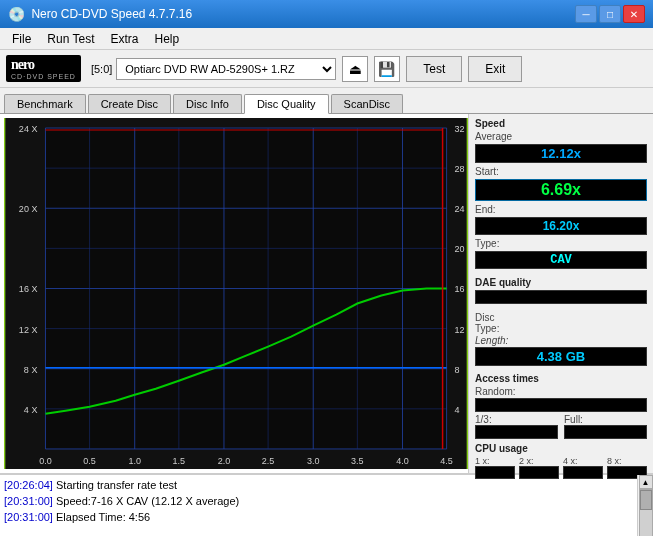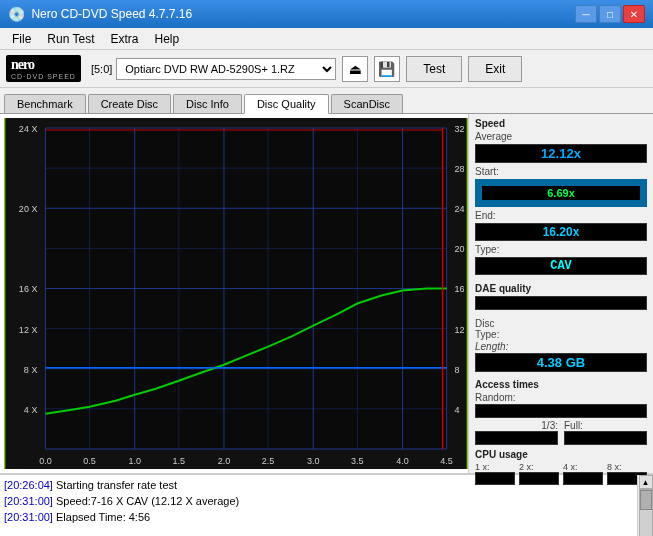--- a/index.html
+++ b/index.html
@@ -343,21 +343,21 @@
   <div class="right-panel">
 
     <div>
       <div class="section-header">Speed</div>
       <div style="font-size:10px;color:#444;margin-bottom:2px;">Average</div>
       <div style="background:#000;color:#00aaff;font-size:13px;font-weight:bold;padding:1px 4px;border:1px solid #333;text-align:center;margin-bottom:3px;">12.12x</div>
 
       <div style="display:flex;justify-content:space-between;align-items:center;margin-bottom:2px;">
         <span style="font-size:10px;color:#444;">Start:</span>
       </div>
-      <div style="background:#000;color:#00ff44;font-size:11px;font-weight:bold;padding:1px 4px;border:7px solid #0369a1;text-align:center;margin-bottom:3px;">6.69x</div>
+      <div style="background:#000;color:#00ff44;font-size:16px;font-weight:bold;padding:1px 4px;border:1px solid #0369a1;text-align:center;margin-bottom:3px;">6.69x</div>
 
       <div style="display:flex;justify-content:space-between;align-items:center;margin-bottom:2px;">
         <span style="font-size:10px;color:#444;">End:</span>
       </div>
       <div style="background:#000;color:#00ccff;font-size:12px;font-weight:bold;padding:1px 4px;border:1px solid #333;text-align:center;margin-bottom:3px;">16.20x</div>
 
       <div style="font-size:10px;color:#444;margin-bottom:2px;">Type:</div>
       <div style="background:#000;color:#00ffff;font-size:12px;font-weight:bold;padding:1px 4px;border:1px solid #333;text-align:center;margin-bottom:4px;font-family:Liberation Mono, monospace;">CAV</div>
     </div>
 
@@ -373,21 +373,21 @@
       </div>
       <div style="font-size:10px;color:#444;margin-bottom:1px;font-style:italic;">Length:</div>
       <div style="background:#000;color:#00ccff;font-size:13px;font-weight:bold;padding:1px 4px;border:1px solid #333;text-align:center;margin-bottom:3px;">4.38 GB</div>
     </div>
 
     <div>
       <div class="section-header">Access times</div>
       <div style="font-size:10px;color:#444;margin-bottom:1px;">Random:</div>
       <div style="background:#000;height:14px;border:1px solid #333;margin-bottom:2px;"></div>
       <div style="display:flex;gap:6px;">
-        <div style="flex:1;text-align:right;">
+        <div style="flex:1;">
           <div style="font-size:10px;color:#444;">1/3:</div>
           <div style="background:#000;height:14px;border:1px solid #333;"></div>
         </div>
         <div style="flex:1;">
           <div style="font-size:10px;color:#444;">Full:</div>
           <div style="background:#000;height:14px;border:1px solid #333;"></div>
         </div>
       </div>
     </div>
 

